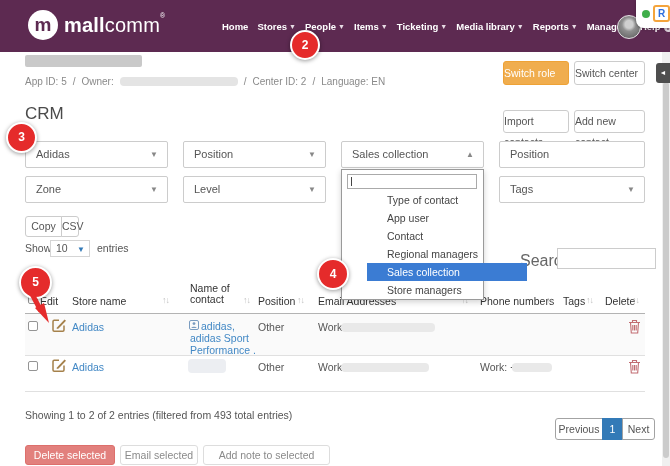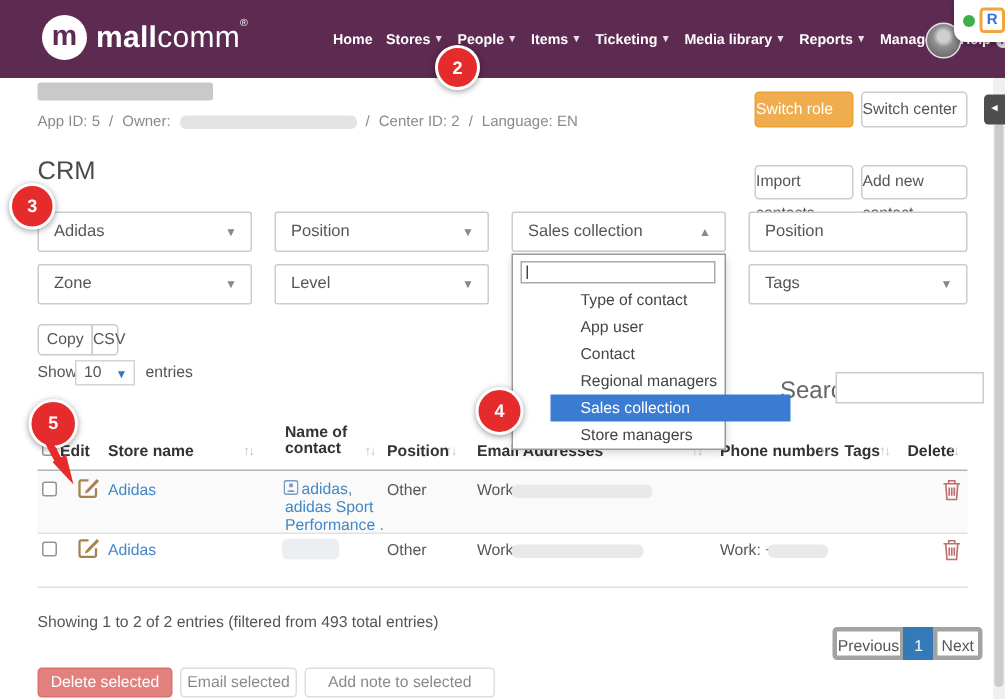--- a/index.html
+++ b/index.html
@@ -54,34 +54,34 @@
   .grp-btn{box-sizing:border-box;position:absolute;height:21px;background:#fff;border:1px solid #ccc;
            font-size:10.5px;color:#555;text-align:center;line-height:19px;cursor:pointer;}
   .show-label,.entries-label{position:absolute;font-size:10.5px;color:#555;}
   .len-sel{box-sizing:border-box;position:absolute;left:50px;top:240px;width:40px;height:17px;border:1px solid #d5d5d5;
            background:#fff;font-size:10.5px;color:#555;line-height:15px;padding-left:5px;cursor:pointer;}
   .len-sel .caret{position:absolute;right:4px;top:1px;color:#337ab7;font-size:8px;}
   .search-label{position:absolute;left:520px;top:252px;font-size:16px;color:#666;}
   .search-input{box-sizing:border-box;position:absolute;left:557px;top:248px;width:99px;height:21px;
                 border:1px solid #ccc;background:#fff;}
   
-  .th{position:absolute;font-size:10.5px;font-weight:bold;color:#333;white-space:nowrap;cursor:pointer;}
+  .th{position:absolute;font-size:10.5px;font-weight:normal;color:#333;white-space:nowrap;cursor:pointer;}
   .th-wrap{white-space:normal;width:52px;line-height:11px;top:283px;}
   .sort{position:absolute;font-size:9px;color:#c3c3c3;letter-spacing:-1px;cursor:pointer;}
   .hdr-line{position:absolute;left:25px;top:313px;width:620px;height:1px;background:#b3b3b3;}
   .row-line{position:absolute;left:25px;width:620px;height:1px;background:#e0e0e0;}
   .row-bg{position:absolute;left:25px;width:620px;background:#fafafa;}
   .cell{position:absolute;font-size:10.5px;color:#555;white-space:nowrap;}
   .link{color:#4288c5;cursor:pointer;}
   .cb{box-sizing:border-box;position:absolute;width:10px;height:10px;border:1px solid #949494;border-radius:2px;background:#fff;cursor:pointer;}
   .icon-btn{position:absolute;cursor:pointer;}
   .blur{position:absolute;background:#e9e9e9;border-radius:4px;}
   
   .showing{position:absolute;left:25px;top:409px;font-size:10.5px;color:#555;}
-  .pg{box-sizing:border-box;position:absolute;top:418px;height:22px;border:3px solid #a3a3a3;background:#fff;
+  .pg{box-sizing:border-box;position:absolute;top:418px;height:22px;border:1px solid #a3a3a3;background:#fff;
       font-size:10.5px;color:#555;text-align:center;line-height:20px;cursor:pointer;}
   .pg.active{background:#337ab7;border-color:#337ab7;color:#fff;}
   .foot-btn{box-sizing:border-box;position:absolute;top:445px;height:20px;border-radius:3px;
             font-size:10.5px;text-align:center;line-height:18px;cursor:pointer;}
   .fb-red{background:#e2807d;border:1px solid #dd6f6c;color:#fff;}
   .fb-gray{background:#fff;border:1px solid #ddd;color:#8a8a8a;}
   
   .badge{position:absolute;border-radius:50%;background:#e52b2b;border:2px solid #fff;color:#fff;
          font-weight:bold;font-size:12px;text-align:center;box-shadow:0 1px 4px rgba(0,0,0,.4);z-index:40;}
   

